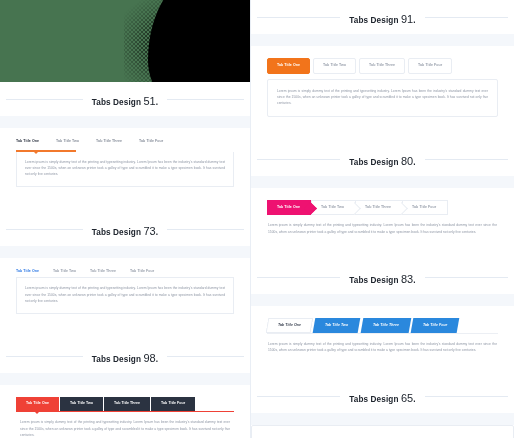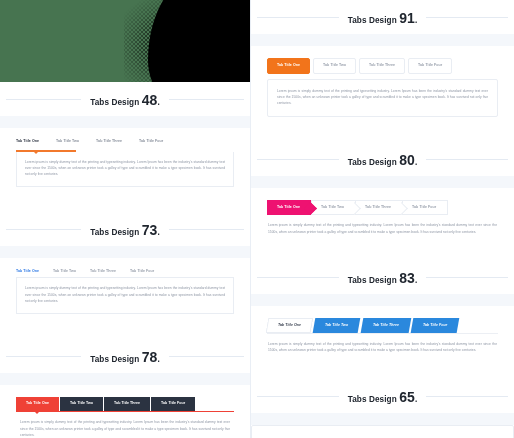--- a/index.html
+++ b/index.html
@@ -71,21 +71,21 @@
     position: relative;
     display: inline-block;
     background: #ffffff;
     padding: 0 9px;
     font-size: 8.2px;
     font-weight: 700;
     color: #20262f;
     letter-spacing: .1px;
     white-space: nowrap;
   }
-  .design-title .num { font-size: 14px; font-weight: 700; }
+  .design-title .num { font-size: 11px; font-weight: 400; }
 
   .band { background: #f4f7fb; height: 12px; }
 
   .block-body {
     background: #ffffff;
     padding: 12px 16px 16px;
   }
 
   
   .tabrow { display: flex; align-items: flex-end; }
@@ -205,21 +205,21 @@
 
   <div class="art">
     <div class="blob"></div>
     <div class="dither"></div>
   </div>
 
   <div class="col col-left">
     <div style="height:82px"></div>
     <div id="left-slot">
         <div class="block">
-          <div class="block-head"><div class="rule"></div><div class="design-title">Tabs Design <span class="num">48</span>.</div></div>
+          <div class="block-head"><div class="rule"></div><div class="design-title">Tabs Design <span class="num">51</span>.</div></div>
           <div class="band"></div>
           <div class="block-body s-underline">
             <div class="tabrow">
               <div class="tab active">Tab Title One</div>
               <div class="tab">Tab Title Two</div>
               <div class="tab">Tab Title Three</div>
               <div class="tab">Tab Title Four</div>
             </div>
             <div class="card">
               <div class="panel">Lorem ipsum is simply dummy text of the printing and typesetting industry. Lorem Ipsum has been the industry's standard dummy text ever since the 1500s, when an unknown printer took a galley of type and scrambled it to make a type specimen book. It has survived not only five centuries.</div>
@@ -237,21 +237,21 @@
               <div class="tab">Tab Title Three</div>
               <div class="tab">Tab Title Four</div>
             </div>
             <div class="card">
               <div class="panel">Lorem ipsum is simply dummy text of the printing and typesetting industry. Lorem Ipsum has been the industry's standard dummy text ever since the 1500s, when an unknown printer took a galley of type and scrambled it to make a type specimen book. It has survived not only five centuries.</div>
             </div>
           </div>
           <div class="spacer"></div>
         </div>
         <div class="block">
-          <div class="block-head"><div class="rule"></div><div class="design-title">Tabs Design <span class="num">78</span>.</div></div>
+          <div class="block-head"><div class="rule"></div><div class="design-title">Tabs Design <span class="num">98</span>.</div></div>
           <div class="band"></div>
           <div class="block-body s-dark">
             <div class="tabrow">
               <div class="tab active">Tab Title One</div>
               <div class="tab">Tab Title Two</div>
               <div class="tab">Tab Title Three</div>
               <div class="tab">Tab Title Four</div>
             </div>
             <div class="card">
               <div class="panel">Lorem ipsum is simply dummy text of the printing and typesetting industry. Lorem Ipsum has been the industry's standard dummy text ever since the 1500s, when an unknown printer took a galley of type and scrambled it to make a type specimen book. It has survived not only five centuries.</div>

